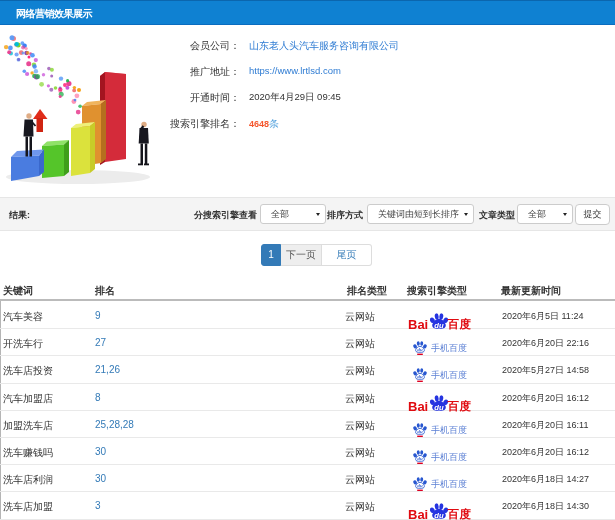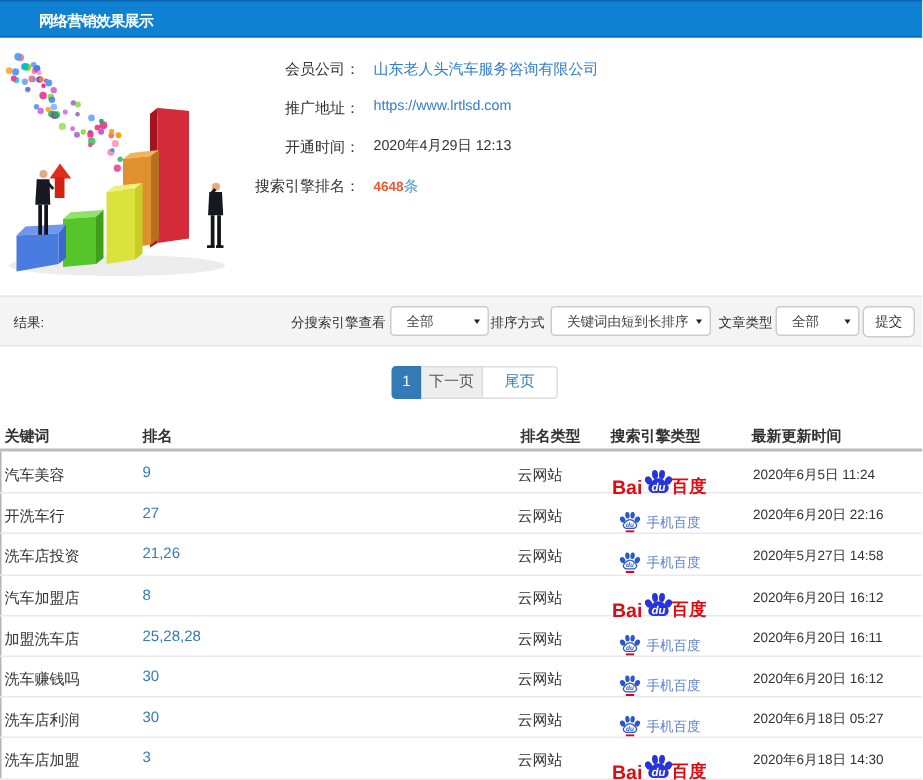--- a/index.html
+++ b/index.html
@@ -1,26 +1,26 @@
 <!DOCTYPE html>
 <html><head>
 <meta charset="utf-8">
 <style>
 * { margin:0; padding:0; box-sizing:border-box; }
 html,body { width:615px; height:520px; background:#fff; font-family:"Liberation Sans",sans-serif; }
 #page { position:relative; width:615px; height:520px; overflow:hidden; background:#fff; }
 .abs { position:absolute; white-space:nowrap; }
 #topbar { left:0; top:0; width:615px; height:25px; background:#0f81d2; border-top:1px solid #0b66ae; border-bottom:1px solid #0a6cbf; }
-#topbar span { position:absolute; left:16px; top:6px; font-size:10px; font-weight:bold; color:#fff; letter-spacing:-0.5px; white-space:nowrap;margin-left:10px; }
+#topbar span { position:absolute; left:16px; top:6px; font-size:10px; font-weight:bold; color:#fff; letter-spacing:-0.5px; white-space:nowrap; }
 .ilabel { width:240px; text-align:right; font-size:10px; color:#333; }
 .ival { left:249px; font-size:10px; color:#333; }
 .blue { color:#2f7cd3; }
 .orange { color:#f4572e; }
 #fbar { left:0; top:197px; width:615px; height:34px; background:#f4f4f4; border-top:1px solid #e6e6e6; border-bottom:1px solid #e6e6e6; }
-.flabel { font-size:9px; font-weight:normal; color:#333; top:209px; }
+.flabel { font-size:9px; font-weight:bold; color:#333; top:209px; }
 .fsel { top:204px; height:20px; background:#fff; border:1px solid #ccc; border-radius:3px; font-size:9px; color:#444; line-height:18px; padding-left:10px; }
 .fsel .arr { position:absolute; right:5px; top:8px; width:0; height:0; border-left:2.5px solid transparent; border-right:2.5px solid transparent; border-top:3.5px solid #222; }
 #submitbtn { left:575px; top:204px; width:35px; height:21px; background:#fff; border:1px solid #ccc; border-radius:4px; font-size:9px; color:#333; text-align:center; line-height:19px; }
 .pg { top:244px; height:22px; font-size:10px; line-height:20px; text-align:center; border:1px solid #ddd; background:#fff; color:#337ab7; }
 #pg1 { left:261px; width:20px; background:#337ab7; border-color:#337ab7; color:#fff; border-radius:3px 0 0 3px; }
 #pg2 { left:281px; width:41px; background:#eee; color:#555; border-left:none; }
 #pg3 { left:322px; width:50px; border-left:none; border-radius:0 3px 3px 0; }
 .th { font-size:10px; font-weight:bold; color:#333; top:284px; }
 #thline { left:0; top:299px; width:615px; height:2px; background:#bbb; }
 .rowline { left:0; width:615px; height:1px; background:#e9e9e9; }
@@ -126,21 +126,21 @@
     <circle cx="60.2" cy="66.6" r="1.5" fill="#e84393" opacity="0.95"></circle>
     <circle cx="27.7" cy="22.9" r="1.8" fill="#f59e0b" opacity="0.73"></circle>
     <circle cx="51.7" cy="46.1" r="1.5" fill="#8e44ad" opacity="0.77"></circle>
   </svg>
 
   <div class="abs ilabel" style="top:39px">会员公司：</div>
   <div class="abs ival blue" style="top:39px">山东老人头汽车服务咨询有限公司</div>
   <div class="abs ilabel" style="top:65px">推广地址：</div>
   <div class="abs ival blue" style="top:65px;font-size:9.5px">https://www.lrtlsd.com</div>
   <div class="abs ilabel" style="top:91px">开通时间：</div>
-  <div class="abs ival" style="top:91px;font-size:9.5px">2020年4月29日 12:13</div>
+  <div class="abs ival" style="top:91px;font-size:9.5px">2020年4月29日 09:45</div>
   <div class="abs ilabel" style="top:117px">搜索引擎排名：</div>
   <div class="abs ival" style="top:117px"><span class="orange" style="font-weight:bold;font-size:9px">4648</span><span style="color:#52a0dc">条</span></div>
 
   <div id="fbar" class="abs"></div>
   <div class="abs flabel" style="left:9px">结果:</div>
   <div class="abs flabel" style="left:194px">分搜索引擎查看</div>
   <div class="abs fsel" style="left:260px;width:66px">全部<span class="arr"></span></div>
   <div class="abs flabel" style="left:327px">排序方式</div>
   <div class="abs fsel" style="left:367px;width:107px">关键词由短到长排序<span class="arr"></span></div>
   <div class="abs flabel" style="left:479px">文章类型</div>
@@ -272,21 +272,21 @@
 <ellipse cx="2.9" cy="10" rx="3.1" ry="3.9" transform="rotate(-30 2.9 10)" fill="#2857d0"></ellipse>
 <ellipse cx="8.8" cy="4.6" rx="2.7" ry="4.1" transform="rotate(-6 8.8 4.6)" fill="#2857d0"></ellipse>
 <ellipse cx="15.2" cy="4.6" rx="2.7" ry="4.1" transform="rotate(6 15.2 4.6)" fill="#2857d0"></ellipse>
 <ellipse cx="21.1" cy="10" rx="3.1" ry="3.9" transform="rotate(30 21.1 10)" fill="#2857d0"></ellipse>
 <path d="M12 10 C16 10 17.4 12.6 19.2 14.6 C20.8 16.5 20.6 19.3 17.7 20.5 C15.3 21.5 13.8 20.8 12 20.8 C10.2 20.8 8.7 21.5 6.3 20.5 C3.4 19.3 3.2 16.5 4.8 14.6 C6.6 12.6 8 10 12 10 Z" fill="#fff" stroke="#2857d0" stroke-width="1.6"></path>
 <text x="12" y="18.8" font-size="8" font-weight="bold" font-style="italic" fill="#2857d0" text-anchor="middle" font-family="Liberation Sans">du</text>
 <rect x="6.8" y="23.4" width="10.4" height="2.6" fill="#d02"></rect>
 </svg>
 <span style="position:absolute;left:23px;top:0.5px;font-size:9px;color:#5a7fd4">手机百度</span>
 </div>
-<div class="abs td" style="left:502px;top:473px;font-size:9px">2020年6月18日 05:27</div>
+<div class="abs td" style="left:502px;top:473px;font-size:9px">2020年6月18日 14:27</div>
 <div class="abs td" style="left:3px;top:500px">洗车店加盟</div>
 <div class="abs td rank" style="left:95px;top:500px">3</div>
 <div class="abs td" style="left:345px;top:500px">云网站</div>
 <div class="abs" style="left:408px;top:504px;height:17px">
 <span style="position:absolute;left:0;top:3px;font-weight:bold;font-size:13px;color:#e00b10">Bai</span>
 <svg style="position:absolute;left:22px;top:-1.5px" width="18" height="16" viewBox="0 0 24 22">
 <ellipse cx="2.9" cy="10" rx="3.1" ry="3.9" transform="rotate(-30 2.9 10)" fill="#2534e0"></ellipse>
 <ellipse cx="8.8" cy="4.6" rx="2.7" ry="4.1" transform="rotate(-6 8.8 4.6)" fill="#2534e0"></ellipse>
 <ellipse cx="15.2" cy="4.6" rx="2.7" ry="4.1" transform="rotate(6 15.2 4.6)" fill="#2534e0"></ellipse>
 <ellipse cx="21.1" cy="10" rx="3.1" ry="3.9" transform="rotate(30 21.1 10)" fill="#2534e0"></ellipse>

